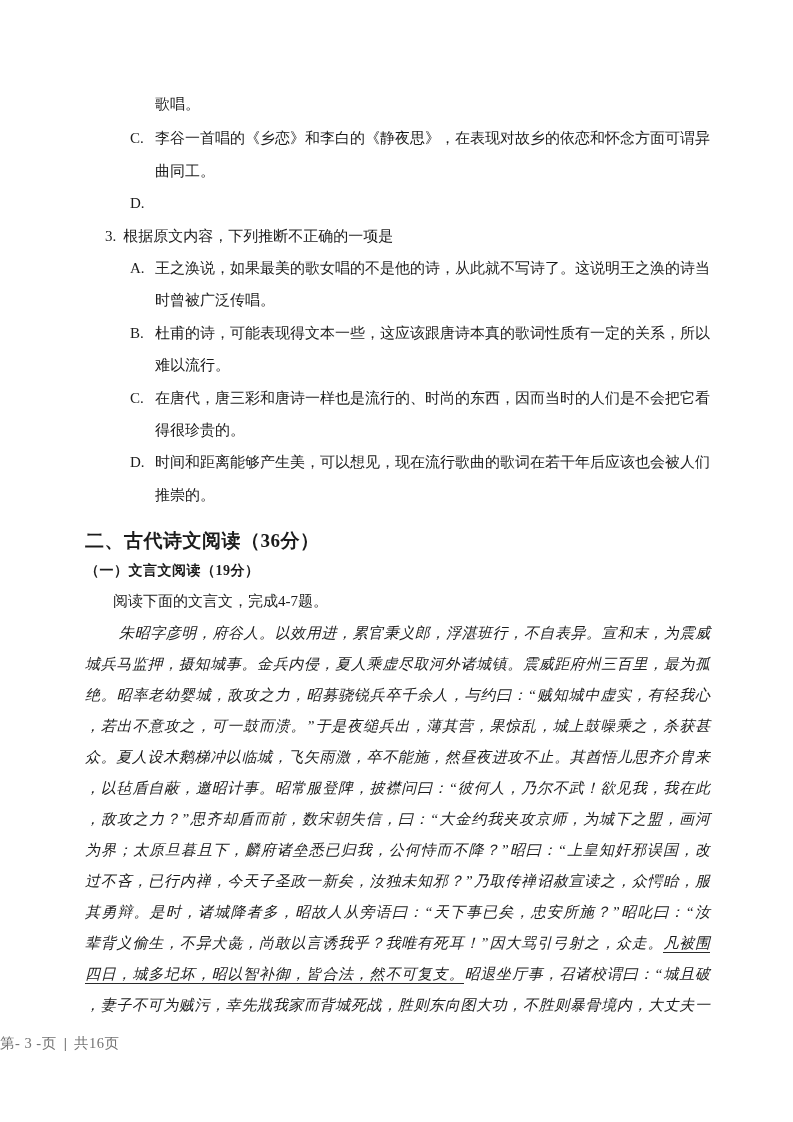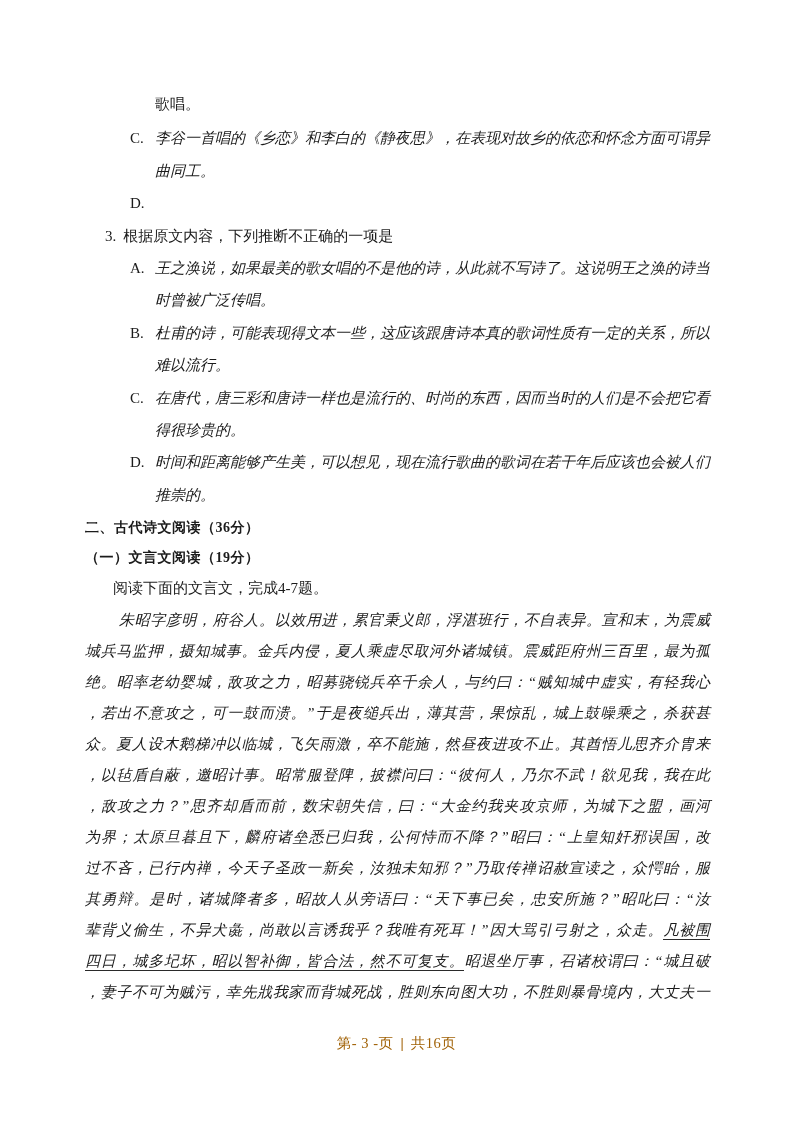--- a/index.html
+++ b/index.html
@@ -10,37 +10,37 @@
     background:#ffffff;
     color:#1b1b1b;
     font-family:"Liberation Serif","DejaVu Serif",serif;
     overflow:hidden;
   }
   .content{position:absolute;left:85px;right:83px;top:90px;}
   .bodyline{font-size:15px;line-height:32.4px;}
   .cont{padding-left:70px;font-family:Liberation Mono, monospace;}
   .opt-row{display:flex;font-size:15px;line-height:32.4px;padding-left:45px;}
   .opt-label{flex:0 0 25px;width:25px;}
-  .opt-text{flex:1;text-align:justify;font-style:italic;}
+  .opt-text{flex:1;text-align:justify;}
   .stem-row{display:flex;font-size:15px;line-height:32.4px;padding-left:20px;}
   .stem-num{margin-right:7px;}
-  .h1{font-weight:bold;font-size:14px;line-height:30px;margin-top:2px;letter-spacing:0.5px;}
+  .h1{font-weight:bold;font-size:19px;line-height:30px;margin-top:15px;letter-spacing:0.5px;}
   .h2{font-weight:bold;font-size:14px;line-height:30px;letter-spacing:0.5px;}
   .instr{font-size:15px;line-height:30px;padding-left:28px;}
   .passage{margin-top:2px;font-style:italic;}
   .p-line{
     font-size:15px;line-height:31px;
     text-align:justify;text-align-last:justify;
     white-space:nowrap;
   }
   .p-line.first{padding-left:34px;}
   .u{border-bottom:1.4px solid #2a2a2a;padding-bottom:1px;font-style:italic;}
   .footer{
     position:absolute;left:0;right:0;top:1033px;
-    text-align:center;font-size:14.5px;line-height:20px;color:#a16207;
+    text-align:left;font-size:14.5px;line-height:20px;color:#737373;
   }
   .footer .sep{font-weight:bold;margin:0 7px;}
   .footer .pg{letter-spacing:0.5px;}
 </style>
 </head>
 <body>
 
 <div class="page">
   <div class="content">
 

